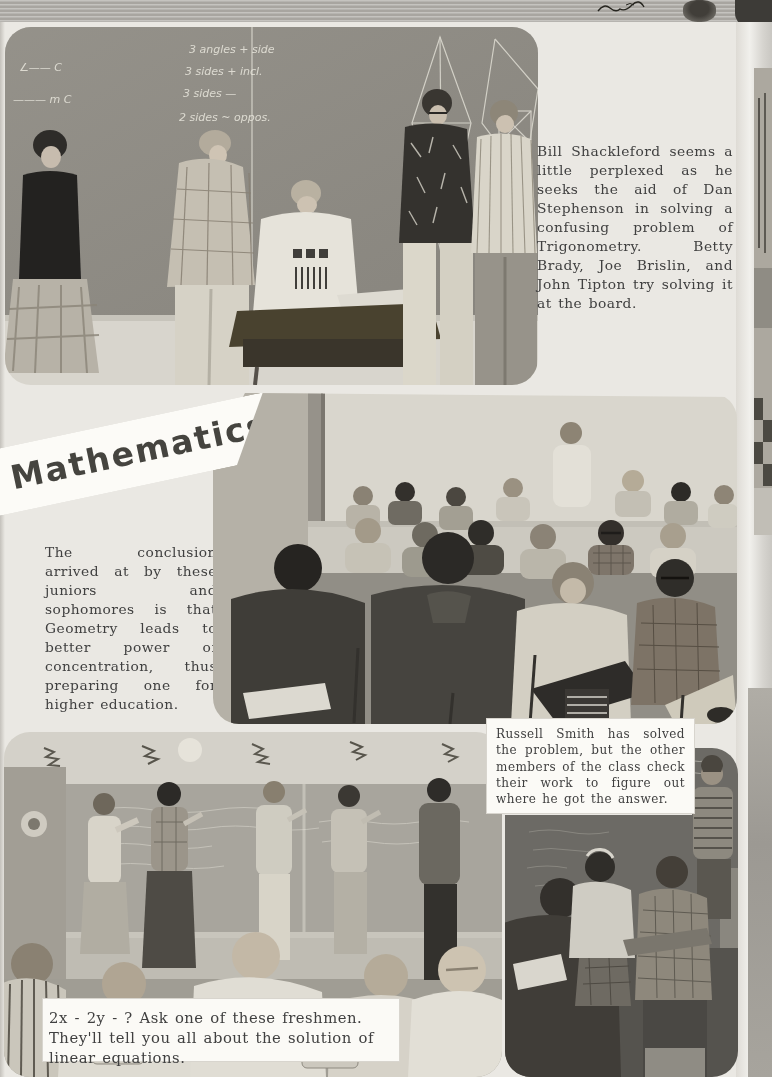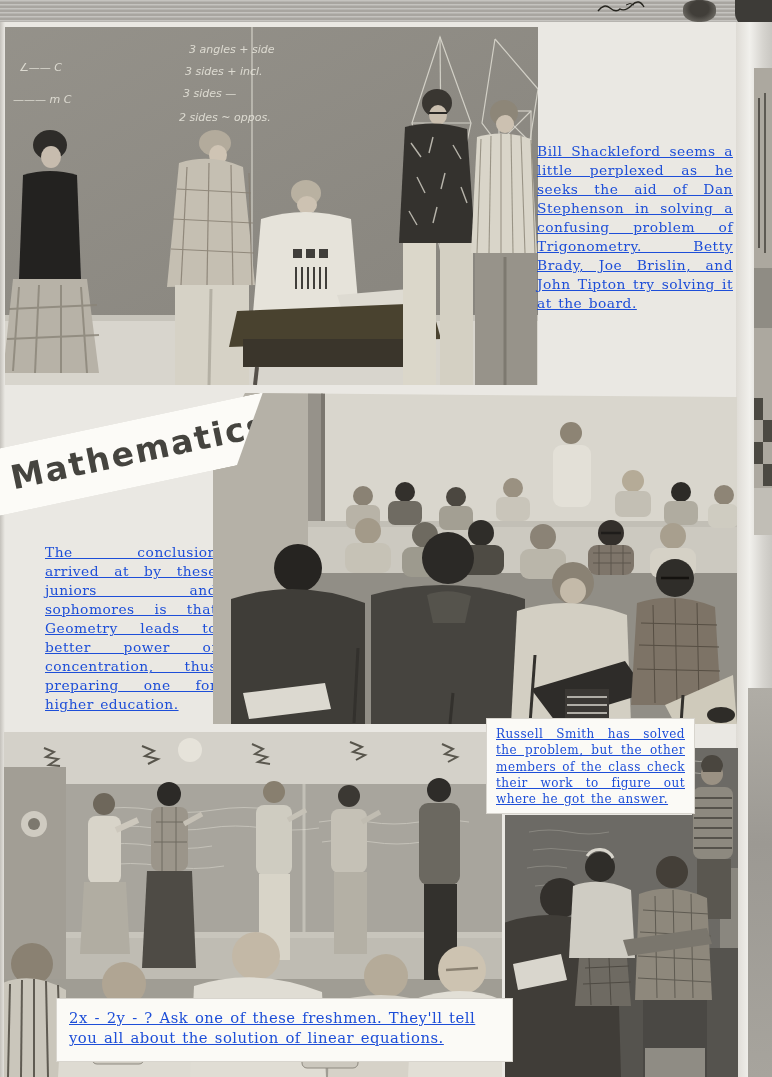--- a/index.html
+++ b/index.html
@@ -1,22 +1,22 @@
 <!DOCTYPE html>
 <html><head>
 <meta charset="utf-8">
 <style>
   html,body{margin:0;padding:0;background:#888;}
   #page{position:relative;width:772px;height:1077px;overflow:hidden;
         background:#eae8e3;font-family:"DejaVu Serif",serif;}
   .abs{position:absolute;}
-  .photo{overflow:hidden;}
+  .photo{overflow:hidden;border-radius:26px;}
   .photo svg{display:block;}
-  .caption{color:#1d4ed8;text-align:justify;letter-spacing:.5px;word-spacing:1.5px;
-           line-height:1.38;text-decoration:underline;}
+  .caption{color:#404040;text-align:justify;letter-spacing:.5px;word-spacing:1.5px;
+           line-height:1.38;}
   .capbox{background:#fbfaf6;box-shadow:0 0 0 1px #d8d5ce;}
   #banner{background:#fcfbf7;transform:rotate(-12deg);transform-origin:left center;
           clip-path:polygon(0 0,100% 0,86% 100%,0 100%);}
   #banner .title{font-family:"DejaVu Sans",sans-serif;font-weight:600;
           font-size:33px;letter-spacing:2px;color:#45443f;line-height:64px;
           padding-left:26px;white-space:nowrap;}
   #scanstrip{background:#b2afaa;
      background-image:repeating-linear-gradient(180deg,rgba(255,255,255,.25) 0 1px,rgba(0,0,0,.06) 2px 4px);}
   .chalktext{font-family:"DejaVu Sans",sans-serif;font-style:italic;fill:#efede3;}
 </style>
@@ -428,17 +428,17 @@
             <line x1="168" y1="142" x2="170" y2="250"></line>
             <line x1="186" y1="146" x2="188" y2="250"></line>
           </g>
         <rect x="138" y="252" width="64" height="77" fill="#4a4844"></rect>
         <polygon points="118,192 202,180 207,196 123,208" fill="#7a766d"></polygon>
       </g>
       <rect x="140" y="300" width="60" height="29" fill="#8f8c84"></rect>
     </svg>
   </div>
 
-  <div class="abs capbox" style="left:57px;top:999px;width:455px;height:62px;z-index:6;padding:9px 12px;box-sizing:border-box;">
+  <div class="abs capbox" style="left:43px;top:999px;width:356px;height:62px;z-index:6;padding:9px 6px;box-sizing:border-box;">
     <div class="caption" style="font-size:14.8px;line-height:1.36;text-align:left;">2x - 2y -  ?   Ask one of these freshmen.  They'll tell you all about the solution of linear equations.</div>
   </div>
 
 </div>
 
 </body></html>

